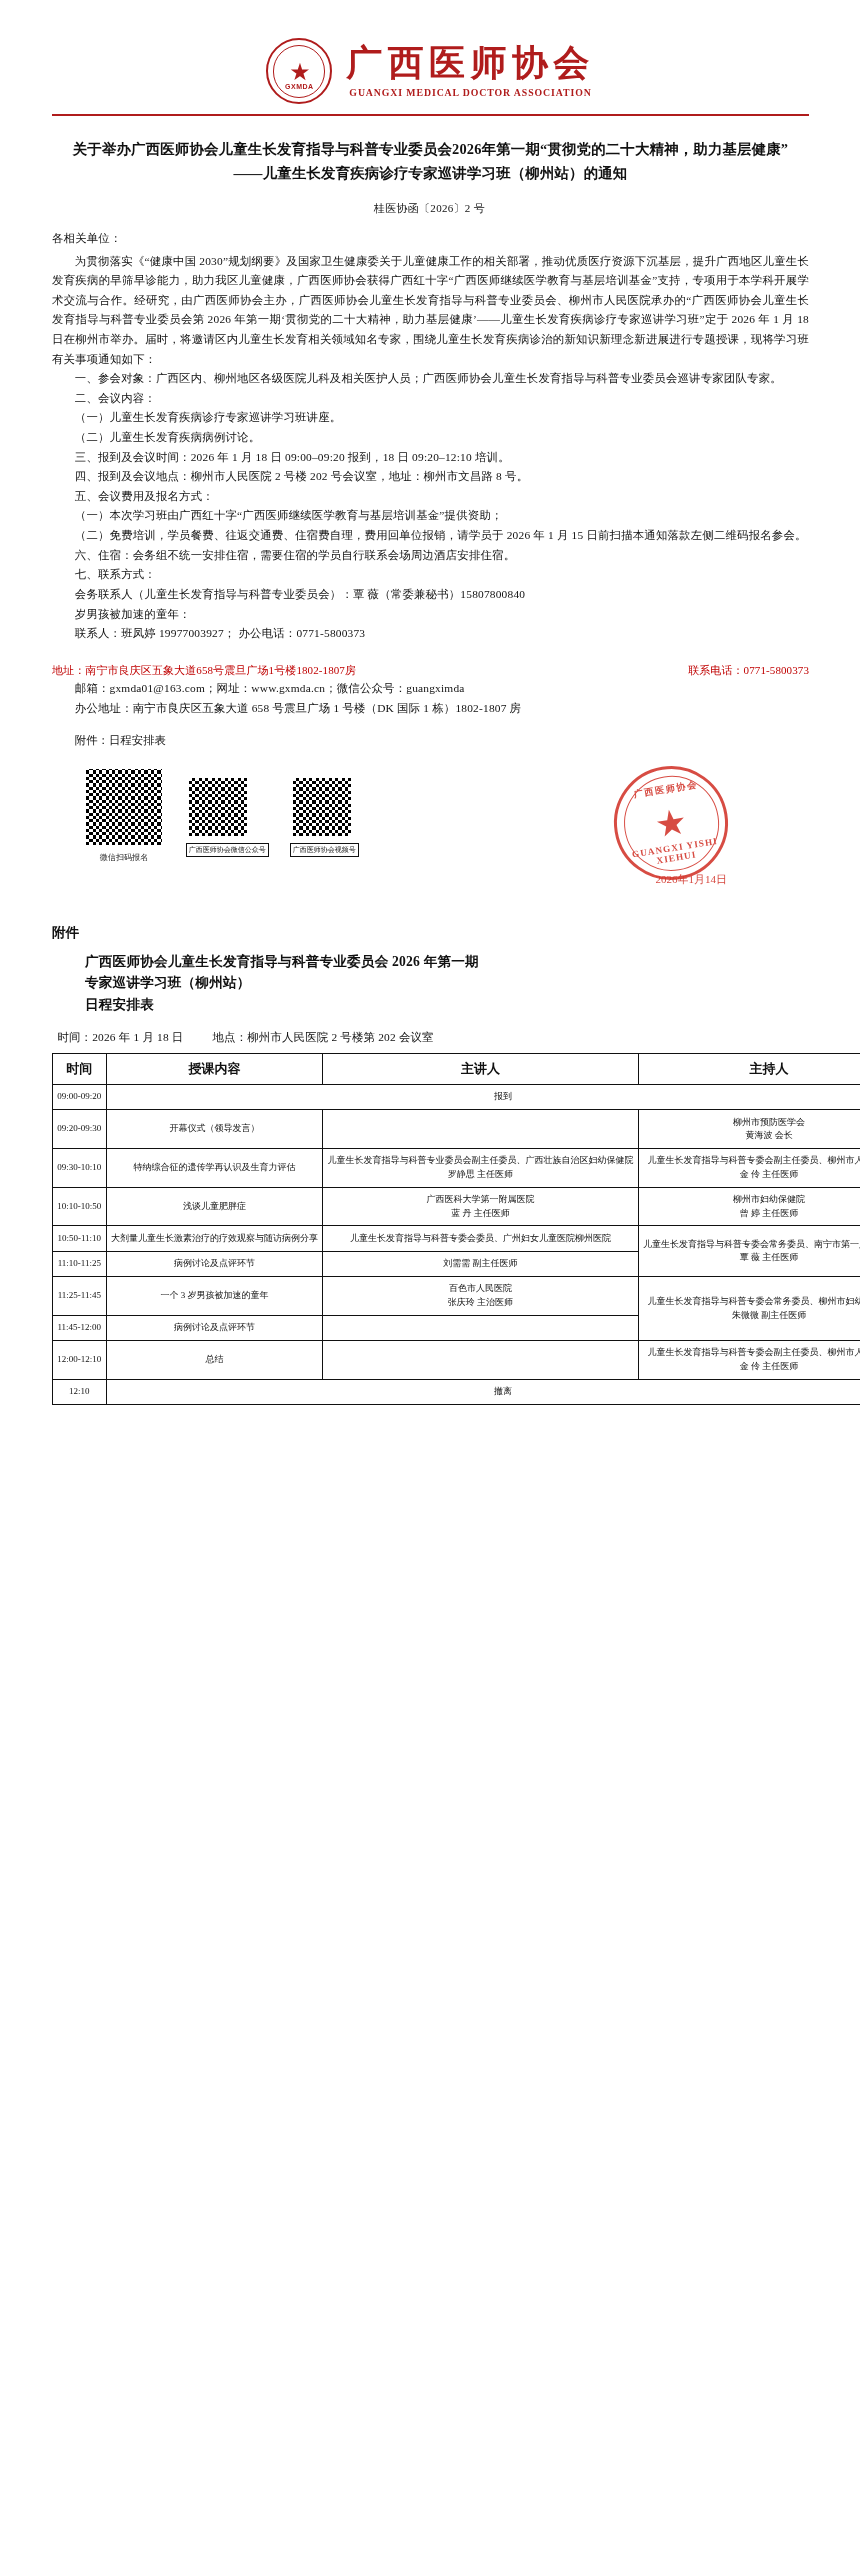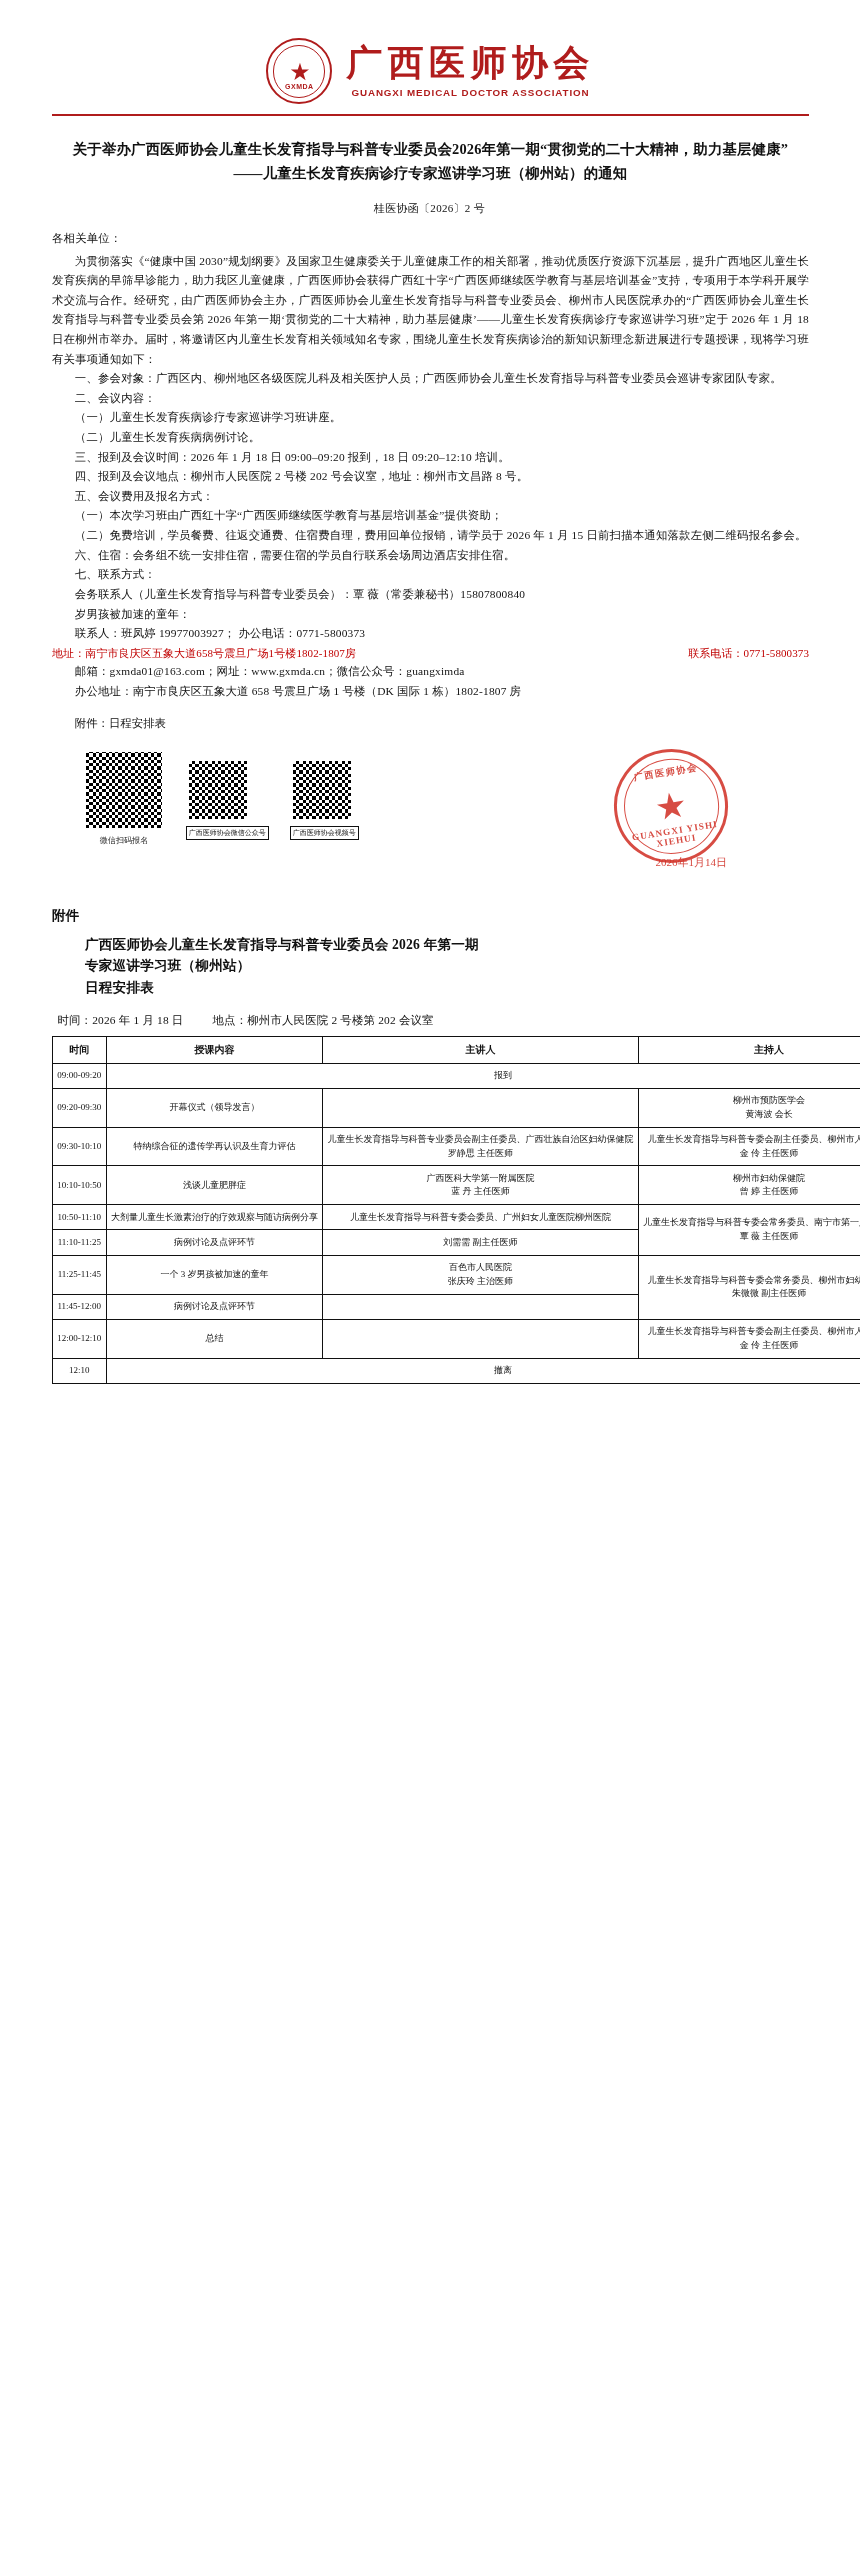--- a/index.html
+++ b/index.html
@@ -71,21 +71,21 @@
     letter-spacing: 5.4px;
     line-height: 1.05;
     font-family: "Liberation Serif", serif;
   }
   .lh-en {
     font-size: 9.8px;
     font-weight: bold;
     color: #b01c1c;
     letter-spacing: 0.9px;
     margin-top: 4.3px;
-    font-family: Liberation Sans, sans-serif;
+    font-family: Liberation Serif, serif;
   }
 
   
   .doc-title {
     text-align: center;
     font-size: 14.4px;
     font-weight: bold;
     line-height: 1.62;
     margin: 22px 19.5px 14px 19.5px;
     letter-spacing: 0.2px;
@@ -111,21 +111,21 @@
     letter-spacing: 0.2px;
   }
   p.indent { text-indent: 2em; }
 
   .red-line {
     color: #c00000;
     font-size: 11px;
     line-height: 1.7;
     display: flex;
     justify-content: space-between;
-    margin-top: 0;
+    margin-top: 17px;
     letter-spacing: 0.1px;
   }
   .red-line span:first-child { text-align: left; }
 
   .attach-note {
     font-size: 11.4px;
     margin-top: 14px;
     text-indent: 2em;
   }
 
@@ -233,21 +233,21 @@
     line-height: 1.5;
   }
   table.schedule th, table.schedule td {
     border: 0.5px solid #111;
     padding: 5.4px 4.3px;
     text-align: center;
     vertical-align: middle;
   }
   table.schedule th {
     font-weight: bold;
-    font-size: 10px;
+    font-size: 13px;
     height: 27px;
   }
   table.schedule td.time { width: 13%; white-space: nowrap; }
   table.schedule td.topic { width: 22%; }
   table.schedule td.speaker { width: 28%; }
   table.schedule td.host { width: 28%; }
   .cell-lines div { white-space: nowrap; }
 </style>
 </head>
 <body>

